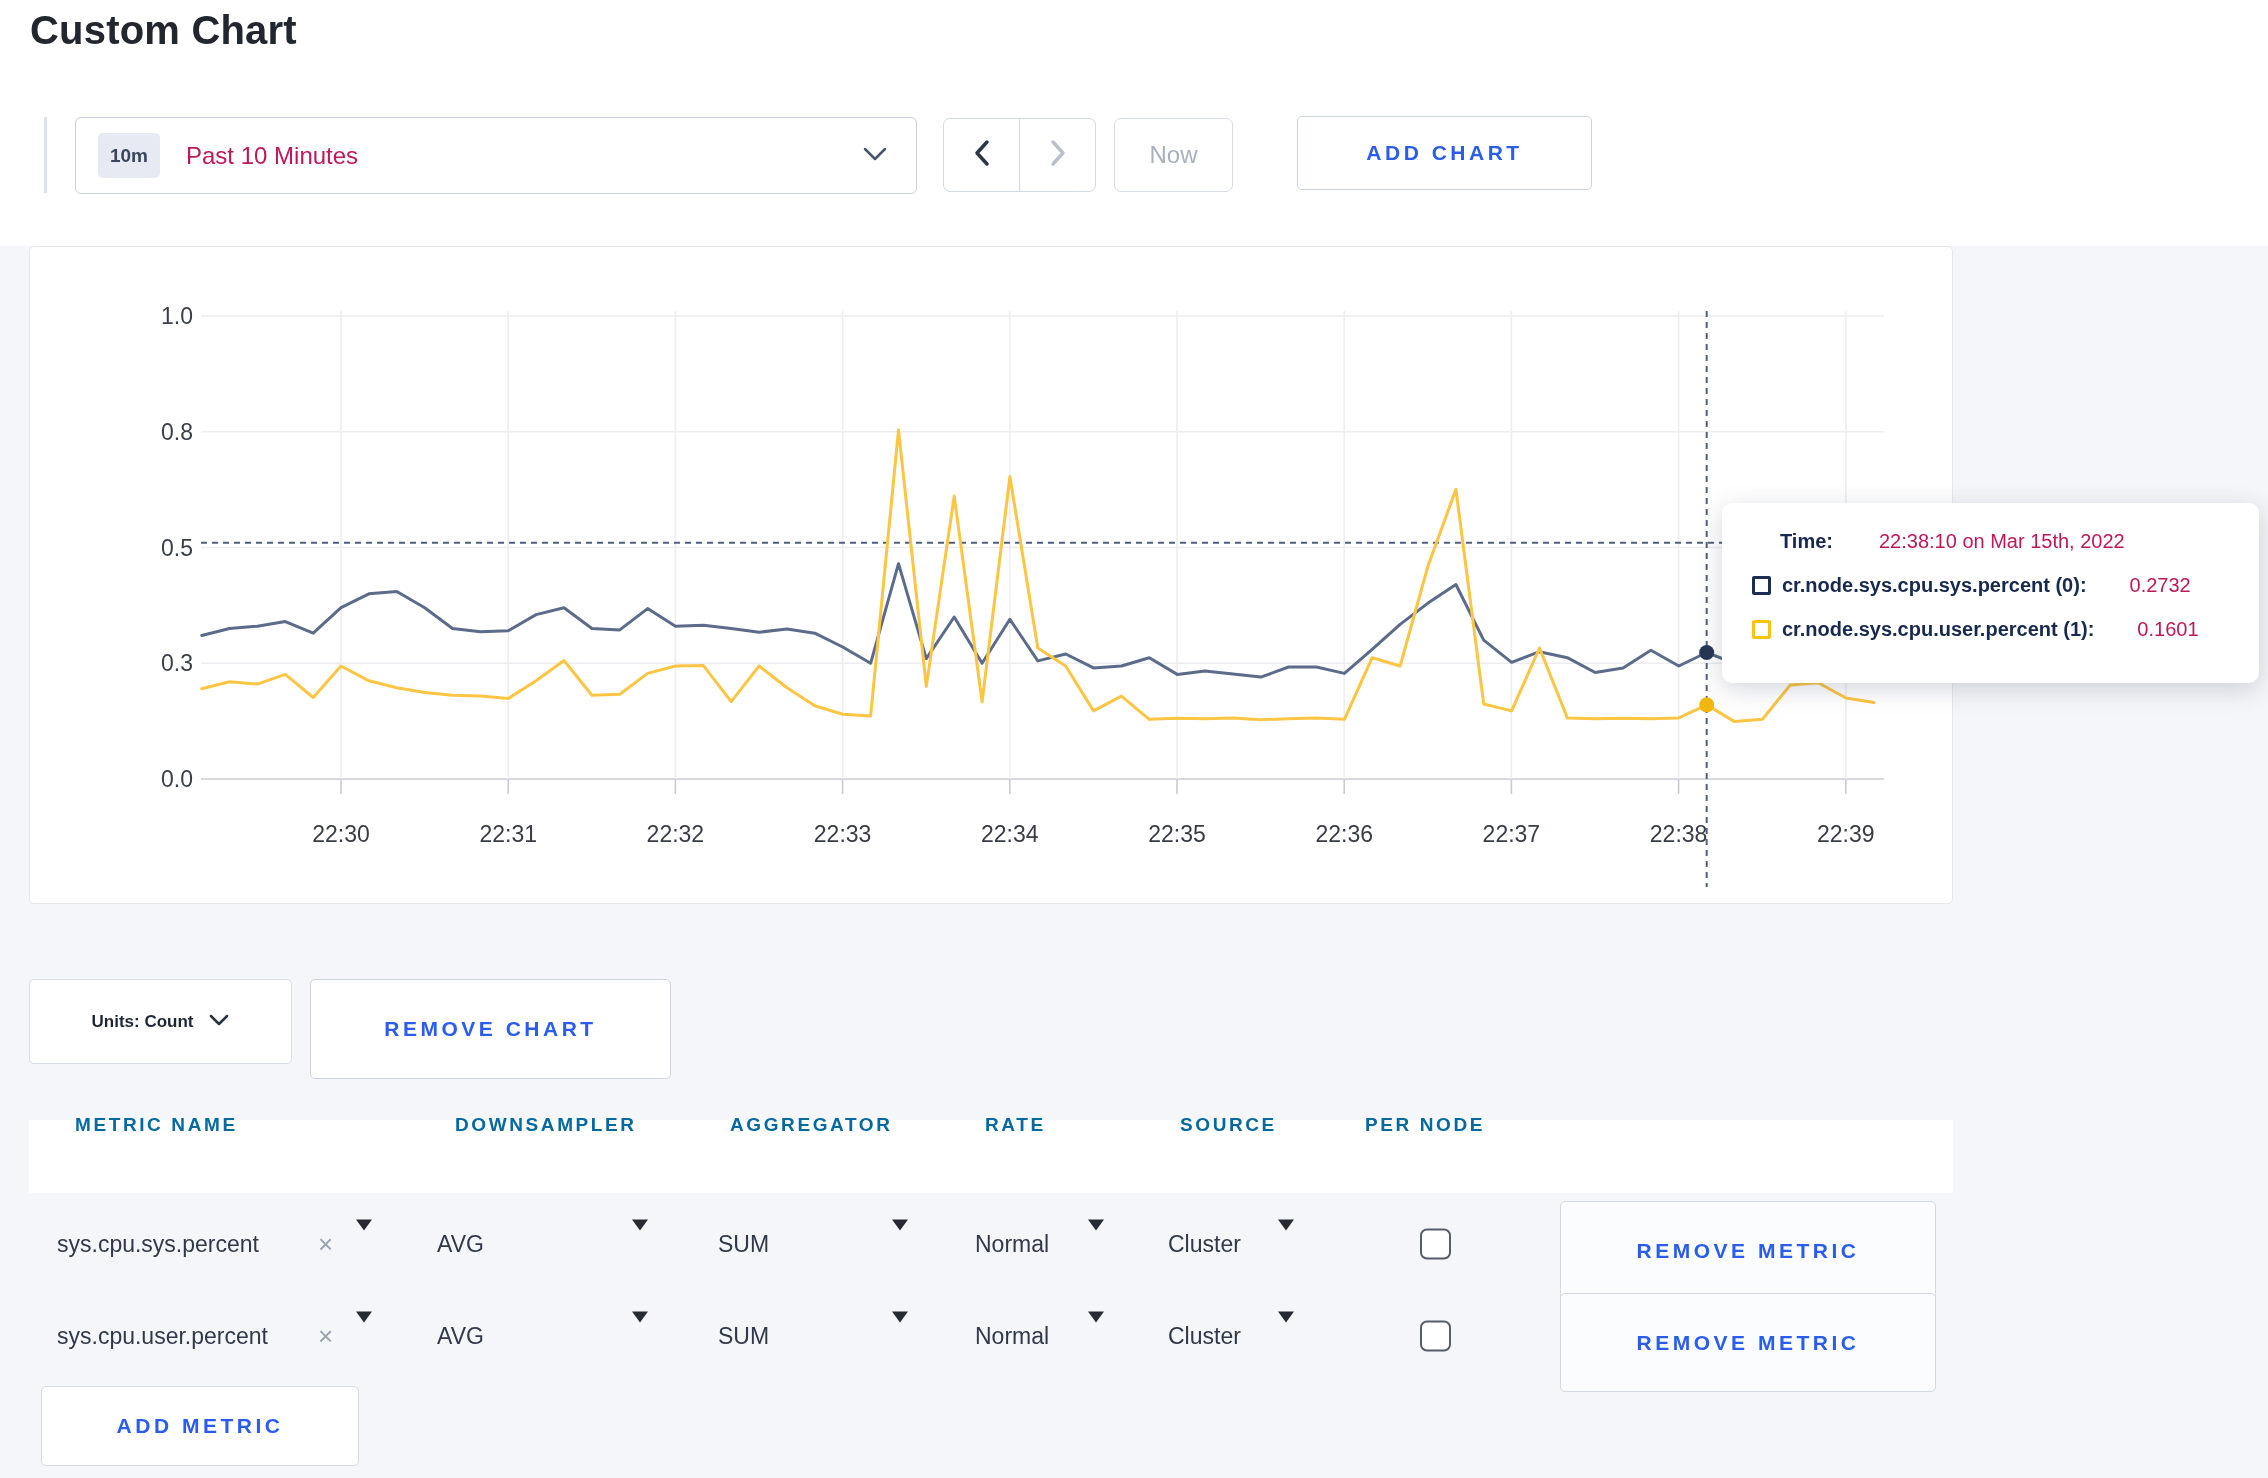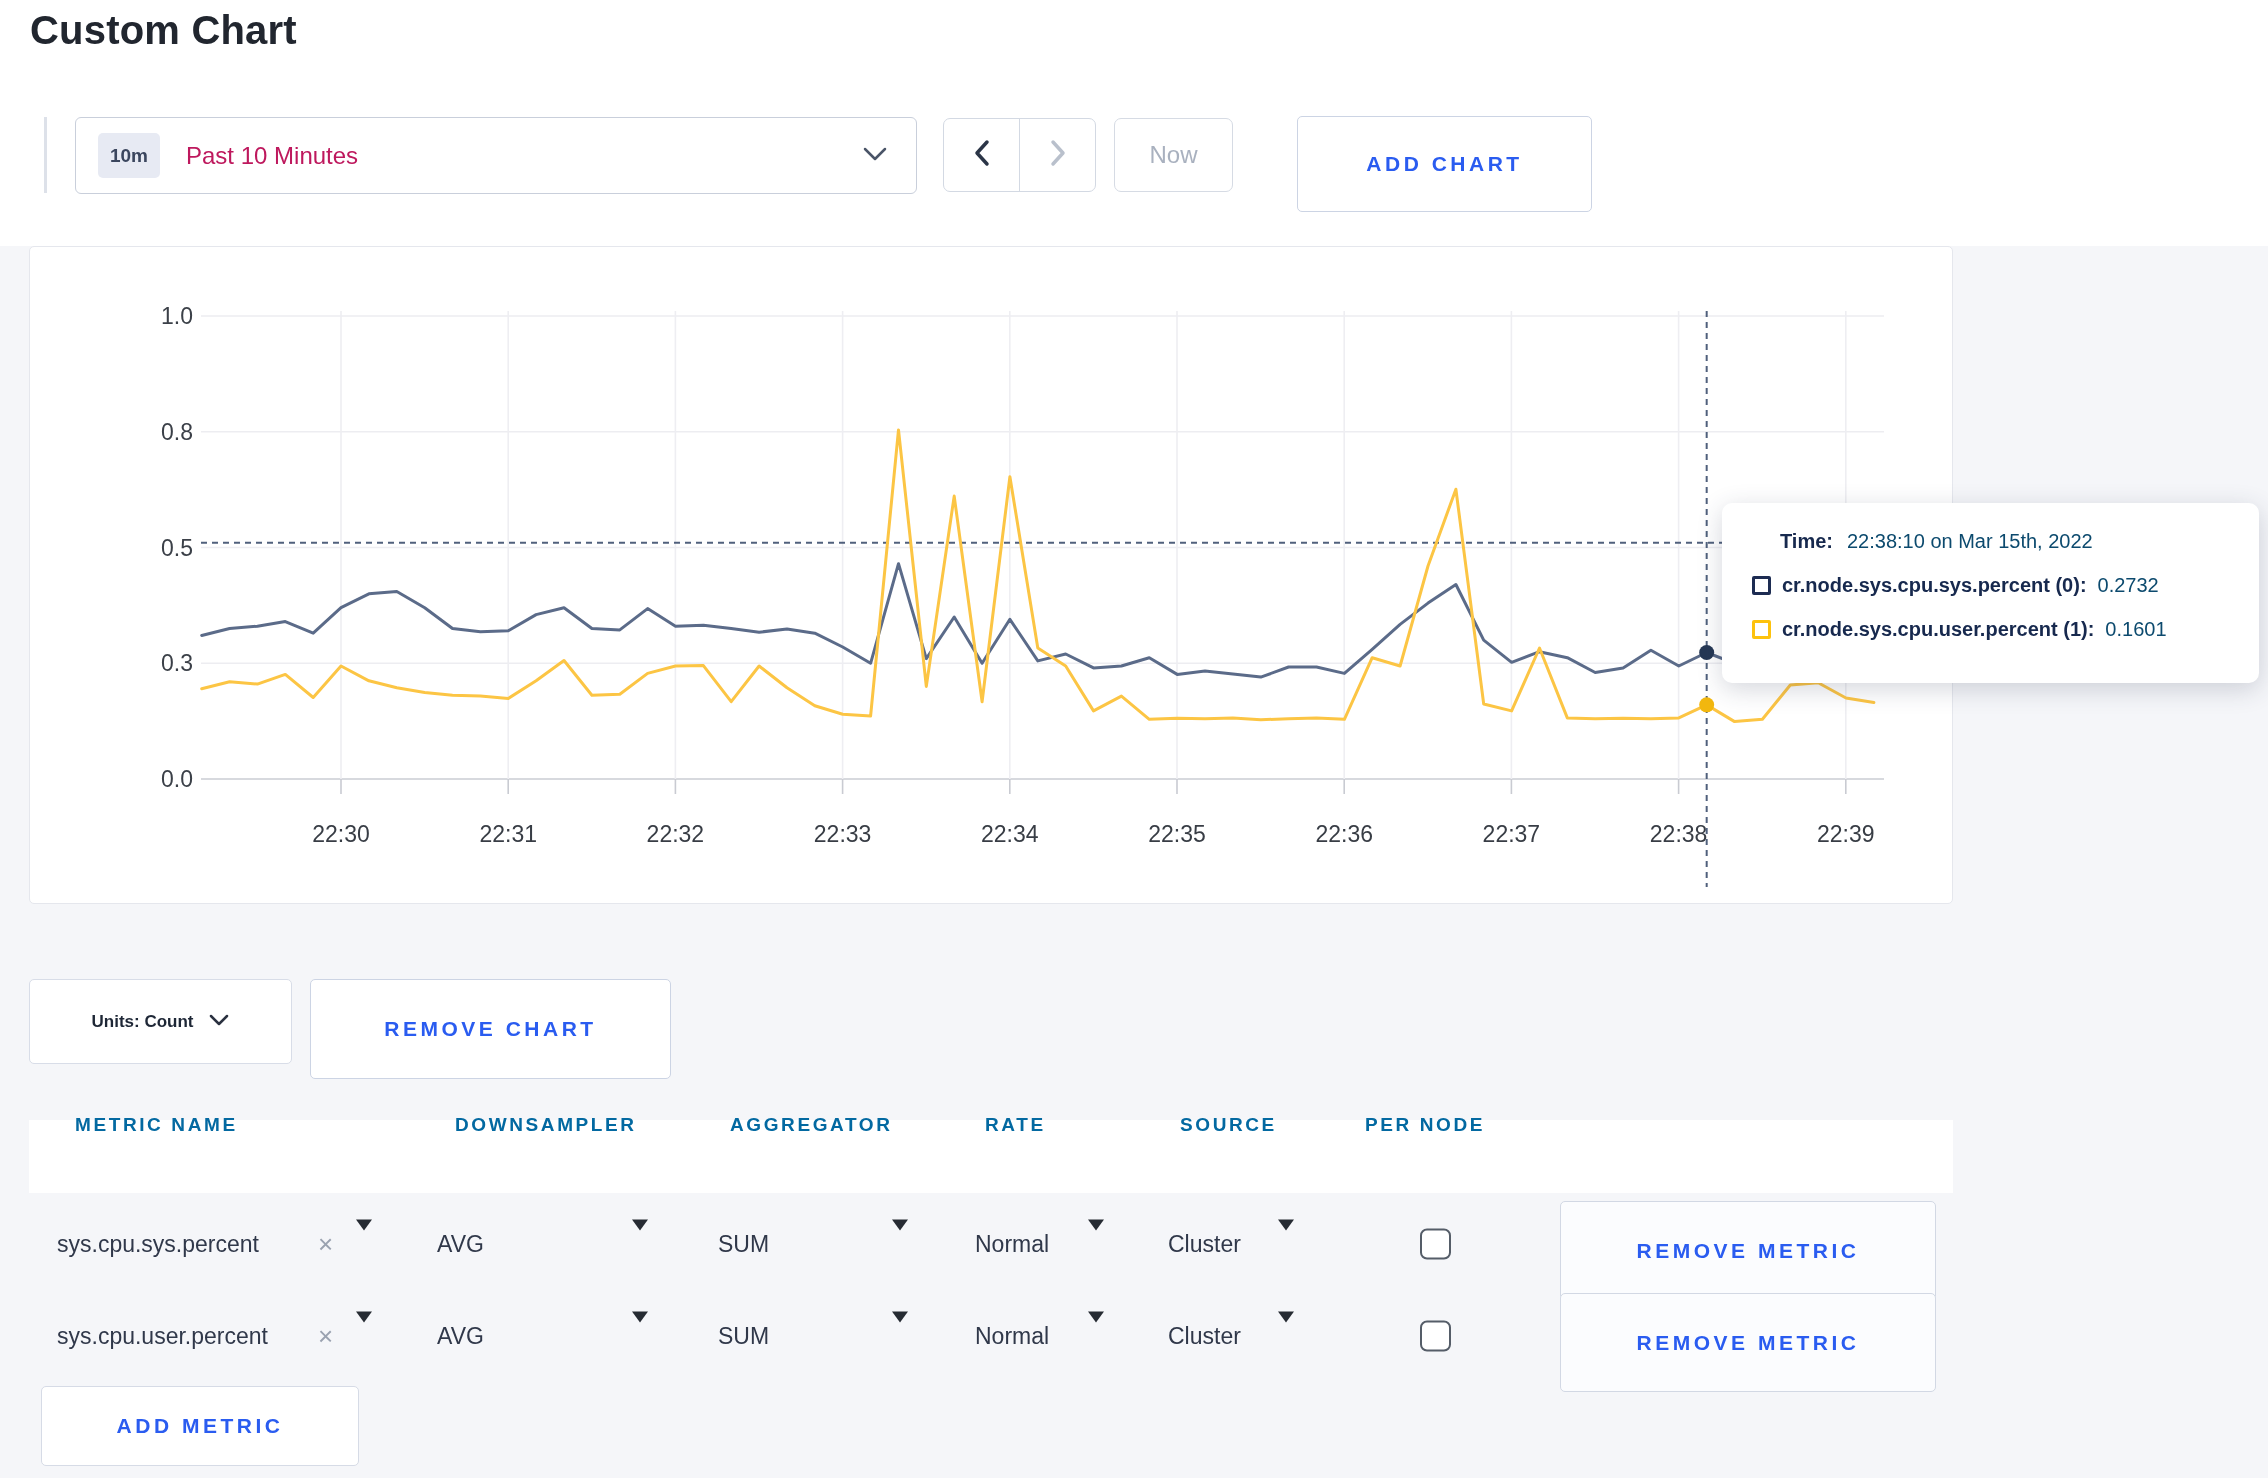--- a/index.html
+++ b/index.html
@@ -16,31 +16,31 @@
   .time-badge { margin-left:22px; width:62px; height:45px; background:#e7eaf3; border-radius:5px; display:flex; align-items:center; justify-content:center; font-size:19px; font-weight:700; color:#3b465e; }
   .time-label { margin-left:26px; font-size:24px; color:#be185d; }
   .time-select .chev { margin-left:auto; margin-right:28px; }
 
   .nav-group { left:943px; top:118px; width:153px; height:74px; background:#fff; border:1.5px solid #d3d9e3; border-radius:7px; display:flex; z-index:2; }
   .nav-half { flex:1; display:flex; align-items:center; justify-content:center; cursor:pointer; }
   .nav-half:first-child { border-right:1.5px solid #d3d9e3; }
 
   .now-btn { left:1114px; top:118px; width:119px; height:74px; background:#fff; border:1.5px solid #d6dbe4; border-radius:7px; display:flex; align-items:center; justify-content:center; font-size:24px; color:#a9b1bf; z-index:2; }
   .blue-btn { background:#fff; border:1.5px solid #ccd4e4; border-radius:5px; display:flex; align-items:center; justify-content:center; font-size:21px; font-weight:600; letter-spacing:3.5px; color:#2a5cf0; z-index:2; cursor:pointer; }
-  .add-chart-btn { left:1297px; top:116px; width:295px; height:96px; }
+  .add-chart-btn { left:1297px; top:116px; width:295px; height:74px; }
 
   
   .chart-card { left:29px; top:246px; width:1924px; height:658px; background:#fff; border:1.5px solid #e5e7ed; border-radius:5px; z-index:1; }
   .chart-card svg { display:block; }
 
   
   .chart-tooltip { left:1722px; top:503px; width:537px; height:180px; background:#fff; border-radius:10px; box-shadow:0 6px 26px rgba(40,50,80,.20); z-index:6; padding-top:27px; }
   .tt-row1 { margin-left:58px; display:flex; align-items:baseline; gap:14px; font-size:20px; }
   .tt-label { font-weight:700; color:#17294e; }
-  .tt-value { color:#0c4a6e; }
+  .tt-value { color:#be185d;margin-left:32px; }
   .tt-row { margin-left:30px; margin-top:21px; display:flex; align-items:center; gap:11px; font-size:20px; }
   .tt-swatch { width:19px; height:19px; border-radius:2px; background:#fff; flex:0 0 auto; }
 
   
   .units-btn { left:29px; top:979px; width:263px; height:85px; background:#fff; border:1.5px solid #d8dde8; border-radius:5px; display:flex; align-items:center; justify-content:center; gap:16px; font-size:17px; font-weight:700; color:#1e2736; z-index:1; cursor:pointer; }
   .remove-chart-btn { left:310px; top:979px; width:361px; height:100px; }
 
   
   .table-header-band { left:29px; top:1120px; width:1924px; height:73px; background:#fff; z-index:1; }
   .th { position:absolute; top:1114px; font-size:19px; font-weight:600; letter-spacing:2.6px; color:#0369a1; z-index:2; }

